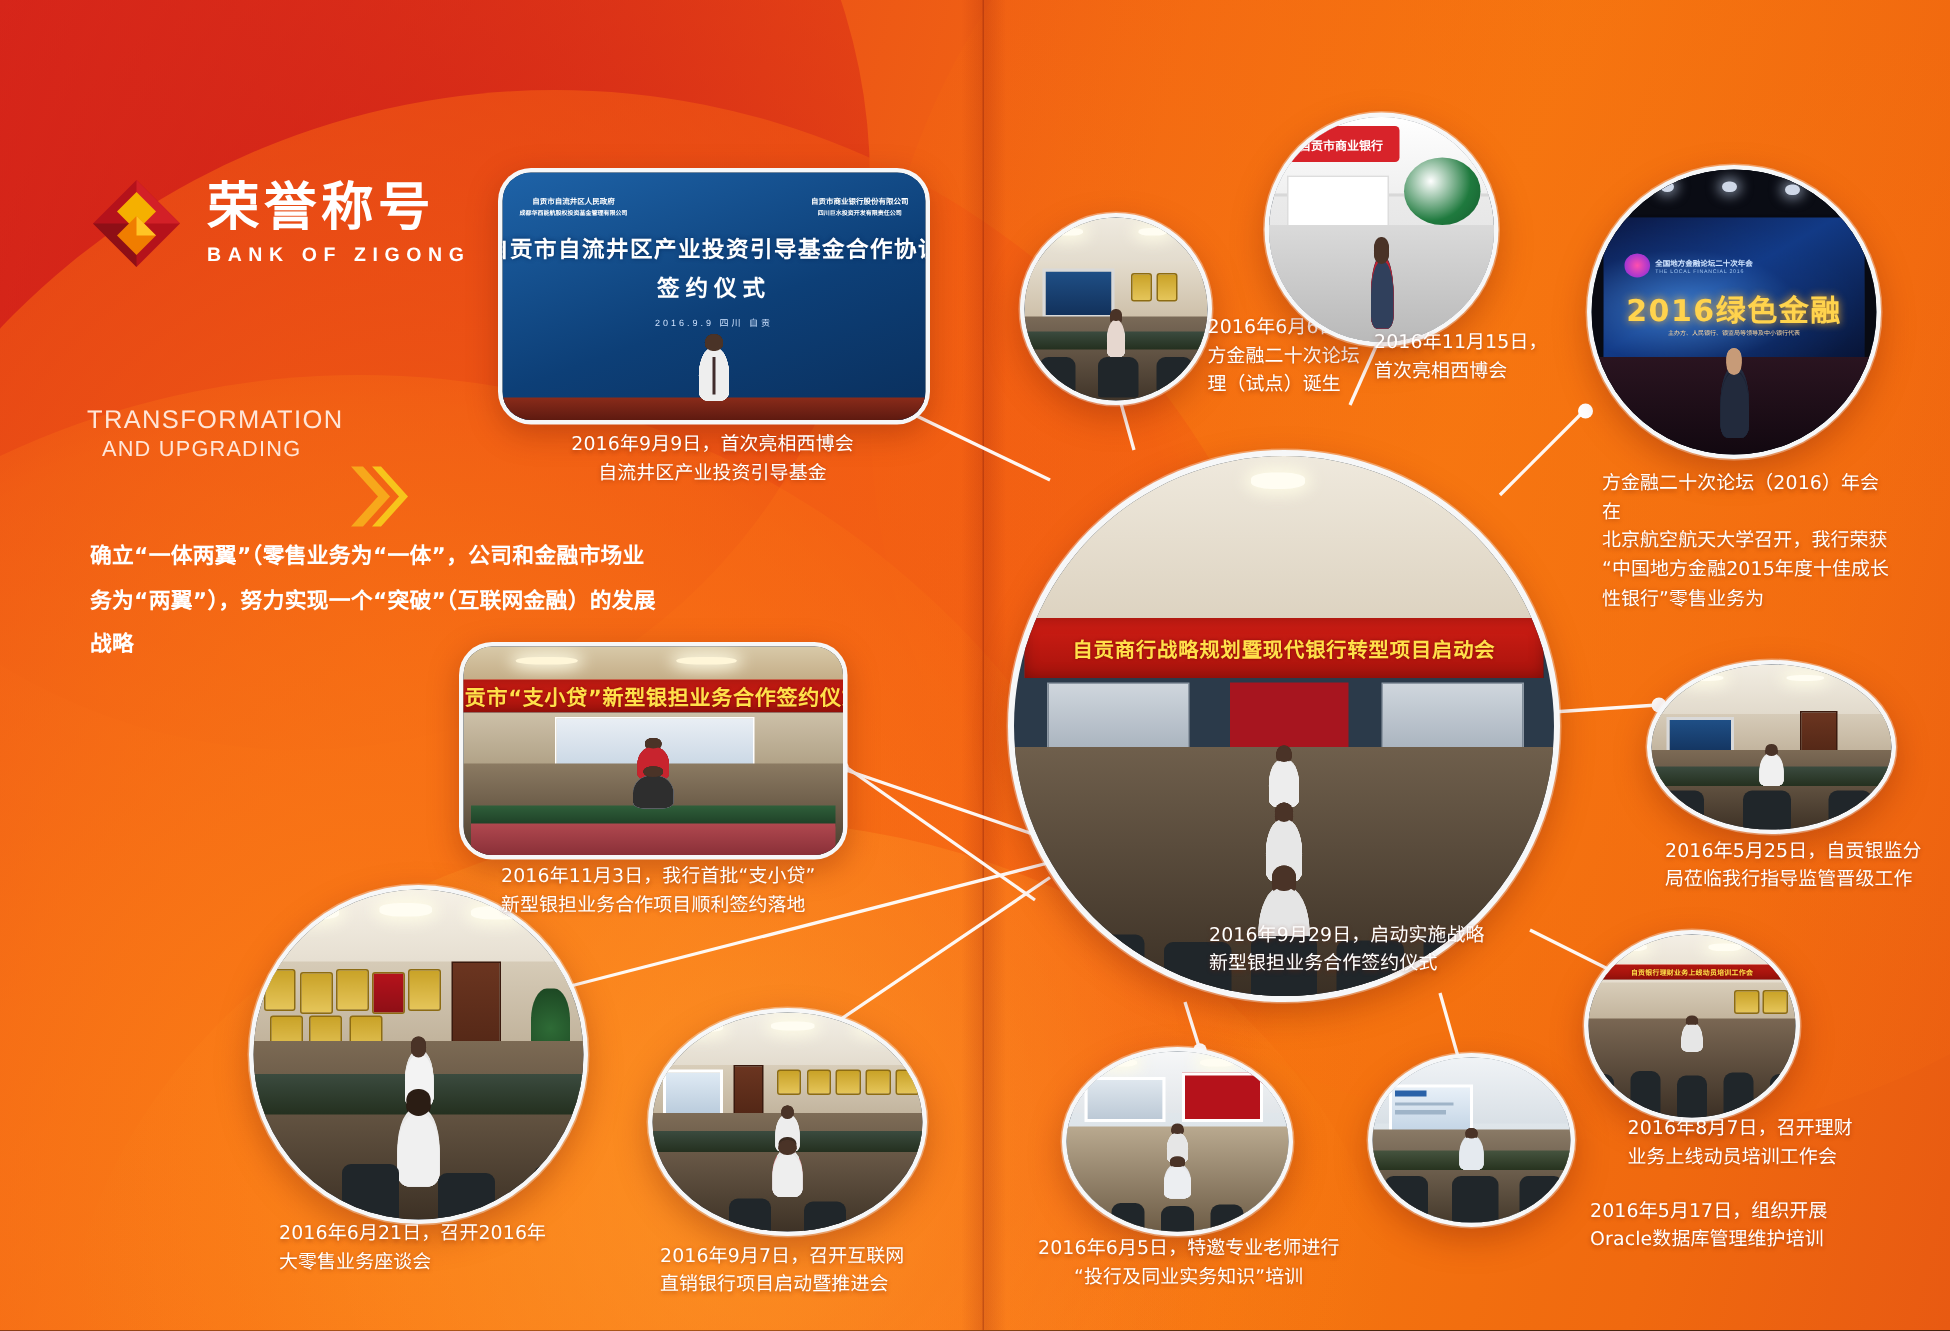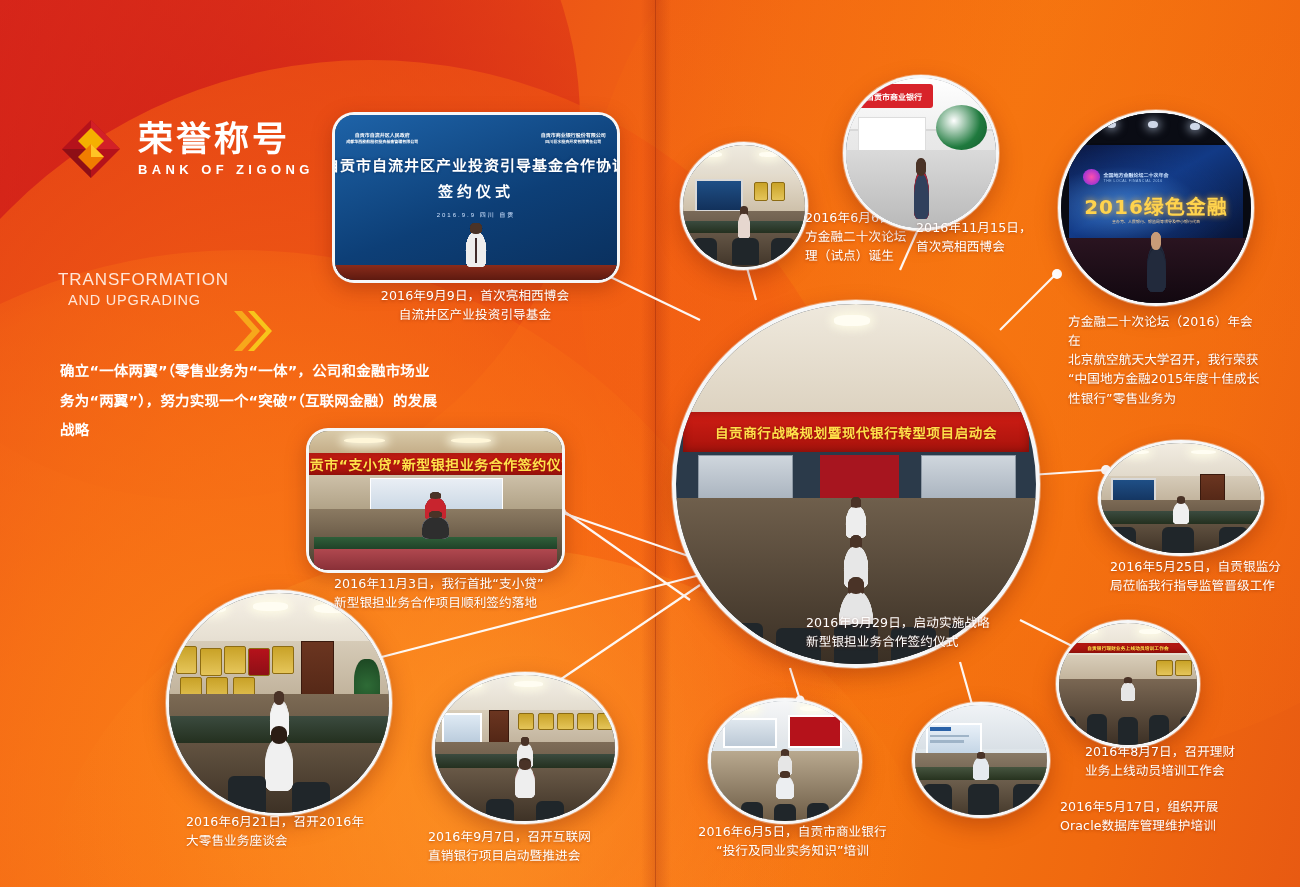--- a/index.html
+++ b/index.html
@@ -746,21 +746,21 @@
           <div class="chair" style="position:relative;width:13%;height:82%;"></div>
           <div class="chair" style="position:relative;width:13%;height:88%;"></div>
           <div class="chair" style="position:relative;width:13%;height:80%;"></div>
           <div class="chair" style="position:relative;width:13%;height:86%;"></div>
           <div class="chair" style="position:relative;width:13%;height:82%;"></div>
         </div>
       </div>
     </div>
   </div>
   <div class="cap center" style="left:690px;top:822px;width:205px;">
-    <div>2016年6月5日，自贡市商业银行</div>
+    <div>2016年6月5日，特邀专业老师进行</div>
     <div>“投行及同业实务知识”培训</div>
   </div>
 
   <div class="circ" style="left:432px;top:672px;width:180px;height:146px;">
     <div class="ph">
       <div class="scene">
         <div style="position:absolute;left:0;right:0;top:0;height:32%;background:linear-gradient(#f3efe6,#ded6c7);"></div>
         <div class="lamp" style="left:10%;top:5%;"></div>
         <div class="lamp" style="left:44%;top:4%;"></div>
         <div class="lamp" style="left:76%;top:5%;"></div>
@@ -816,21 +816,21 @@
         </div>
         <div style="position:absolute;left:-6%;right:-6%;bottom:-3%;height:20%;display:flex;justify-content:space-around;align-items:flex-end;">
           <div class="chair" style="position:relative;width:14%;height:84%;"></div>
           <div class="chair" style="position:relative;width:14%;height:90%;"></div>
           <div class="chair" style="position:relative;width:14%;height:82%;"></div>
           <div class="chair" style="position:relative;width:14%;height:88%;"></div>
         </div>
       </div>
     </div>
   </div>
-  <div class="cap" style="left:428px;top:827px;width:200px;">
+  <div class="cap" style="left:440px;top:827px;width:200px;">
     <div>2016年9月7日，召开互联网</div>
     <div>直销银行项目启动暨推进会</div>
   </div>
 
   <div class="circ" style="left:166px;top:590px;width:220px;height:220px;">
     <div class="ph">
       <div class="scene">
         <div style="position:absolute;left:0;right:0;top:0;height:30%;background:linear-gradient(#f6f1e7,#e0d8c9);"></div>
         <div class="lamp" style="left:10%;top:5%;"></div>
         <div class="lamp" style="left:38%;top:4%;"></div>

